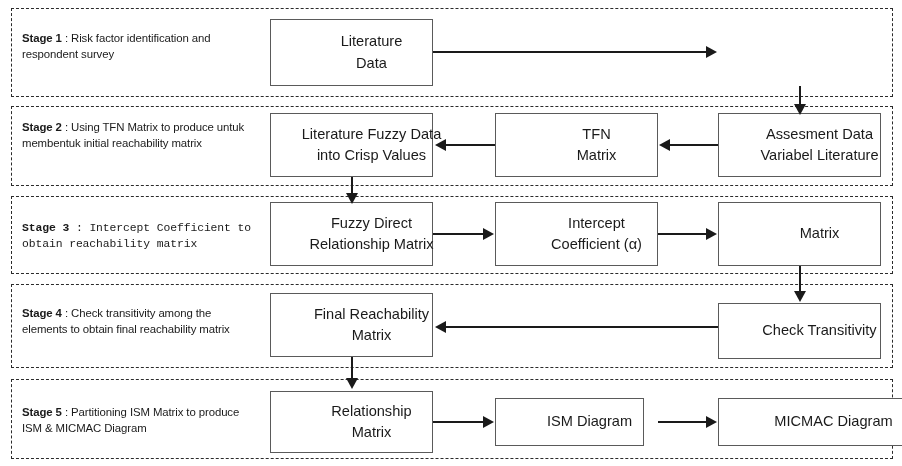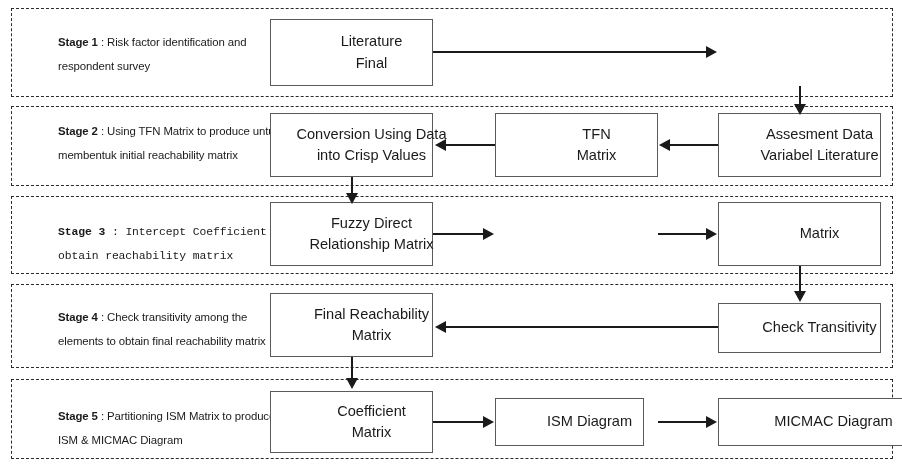--- a/index.html
+++ b/index.html
@@ -21,24 +21,23 @@
   .stage-container {
     position: absolute;
     border: 1px dashed #2b2b2b;
     box-sizing: border-box;
     background: transparent;
   }
   
   .stage-label {
     position: absolute;
     font-size: 11.4px;
-    line-height: 24px;
+    line-height: 16px;
     color: #1a1a1a;
     letter-spacing: -0.1px;
-    margin-left: 36px;
   }
   .stage-label .stage-name {
     font-weight: bold;
   }
   
   .node {
     position: absolute;
     border: 1.5px solid #5a5a5a;
     box-sizing: border-box;
     background: #ffffff;
@@ -91,35 +90,35 @@
 <div id="canvas">
 
   <div class="stage-container" style="left:11px; top:8px; width:882px; height:89px;"></div>
 
   <div class="stage-label" style="left:22px; top:30px; width:230px;">
     <span class="stage-name">Stage 1</span><span> : </span><span>Risk factor identification and respondent survey</span>
   </div>
 
   <div class="node" style="left:270px; top:19px; width:163px; height:67px;">
     <span class="ln">Literature</span>
-    <span class="ln">Final</span>
+    <span class="ln">Data</span>
   </div>
 
 
   <div class="conn h" style="left:433px; top:51px; width:275px;"></div>
   <div class="arrowhead right" style="left:706px; top:46px;"></div>
 
   <div class="stage-container" style="left:11px; top:106px; width:882px; height:80px;"></div>
 
   <div class="stage-label" style="left:22px; top:119px; width:232px;">
     <span class="stage-name">Stage 2</span><span> : </span><span>Using TFN Matrix to produce untuk membentuk initial reachability matrix</span>
   </div>
 
   <div class="node" style="left:270px; top:113px; width:163px; height:64px;">
-    <span class="ln">Conversion Using Data</span>
+    <span class="ln">Literature Fuzzy Data</span>
     <span class="ln">into Crisp Values</span>
   </div>
 
   <div class="node" style="left:495px; top:113px; width:163px; height:64px;">
     <span class="ln">TFN</span>
     <span class="ln">Matrix</span>
   </div>
 
   <div class="node" style="left:718px; top:113px; width:163px; height:64px;">
     <span class="ln">Assesment Data</span>
@@ -139,20 +138,24 @@
 
   <div class="stage-label" style="left:22px; top:220px; width:232px;font-family:Liberation Mono, monospace;">
     <span class="stage-name">Stage 3</span><span> : </span><span>Intercept Coefficient to obtain reachability matrix</span>
   </div>
 
   <div class="node" style="left:270px; top:202px; width:163px; height:64px;">
     <span class="ln">Fuzzy Direct</span>
     <span class="ln">Relationship Matrix</span>
   </div>
 
+  <div class="node" style="left:495px; top:202px; width:163px; height:64px;">
+    <span class="ln">Intercept</span>
+    <span class="ln">Coefficient (α)</span>
+  </div>
 
   <div class="node" style="left:718px; top:202px; width:163px; height:64px;">
     <span class="ln">Matrix</span>
   </div>
 
   <div class="conn v" style="left:351px; top:177px; height:20px;"></div>
   <div class="arrowhead down" style="left:346px; top:193px;"></div>
 
   <div class="conn h" style="left:433px; top:233px; width:50px;"></div>
   <div class="arrowhead right" style="left:483px; top:228px;"></div>
@@ -164,38 +167,38 @@
 
   <div class="stage-label" style="left:22px; top:305px; width:232px;">
     <span class="stage-name">Stage 4</span><span> : </span><span>Check transitivity among the elements to obtain final reachability matrix</span>
   </div>
 
   <div class="node" style="left:270px; top:293px; width:163px; height:64px;">
     <span class="ln">Final Reachability</span>
     <span class="ln">Matrix</span>
   </div>
 
-  <div class="node" style="left:718px; top:303px; width:163px; height:50px;">
+  <div class="node" style="left:718px; top:303px; width:163px; height:56px;">
     <span class="ln">Check Transitivity</span>
   </div>
 
   <div class="conn v" style="left:799px; top:266px; height:26px;"></div>
   <div class="arrowhead down" style="left:794px; top:291px;"></div>
 
   <div class="conn h" style="left:446px; top:326px; width:272px;"></div>
   <div class="arrowhead left" style="left:435px; top:321px;"></div>
 
   <div class="stage-container" style="left:11px; top:379px; width:882px; height:80px;"></div>
 
   <div class="stage-label" style="left:22px; top:404px; width:232px;">
     <span class="stage-name">Stage 5</span><span> : </span><span>Partitioning ISM Matrix to produce ISM &amp; MICMAC Diagram</span>
   </div>
 
   <div class="node" style="left:270px; top:391px; width:163px; height:62px;">
-    <span class="ln">Coefficient</span>
+    <span class="ln">Relationship</span>
     <span class="ln">Matrix</span>
   </div>
 
   <div class="node" style="left:495px; top:398px; width:149px; height:48px;">
     <span class="ln">ISM Diagram</span>
   </div>
 
   <div class="node" style="left:718px; top:398px; width:191px; height:48px;">
     <span class="ln">MICMAC Diagram</span>
   </div>

